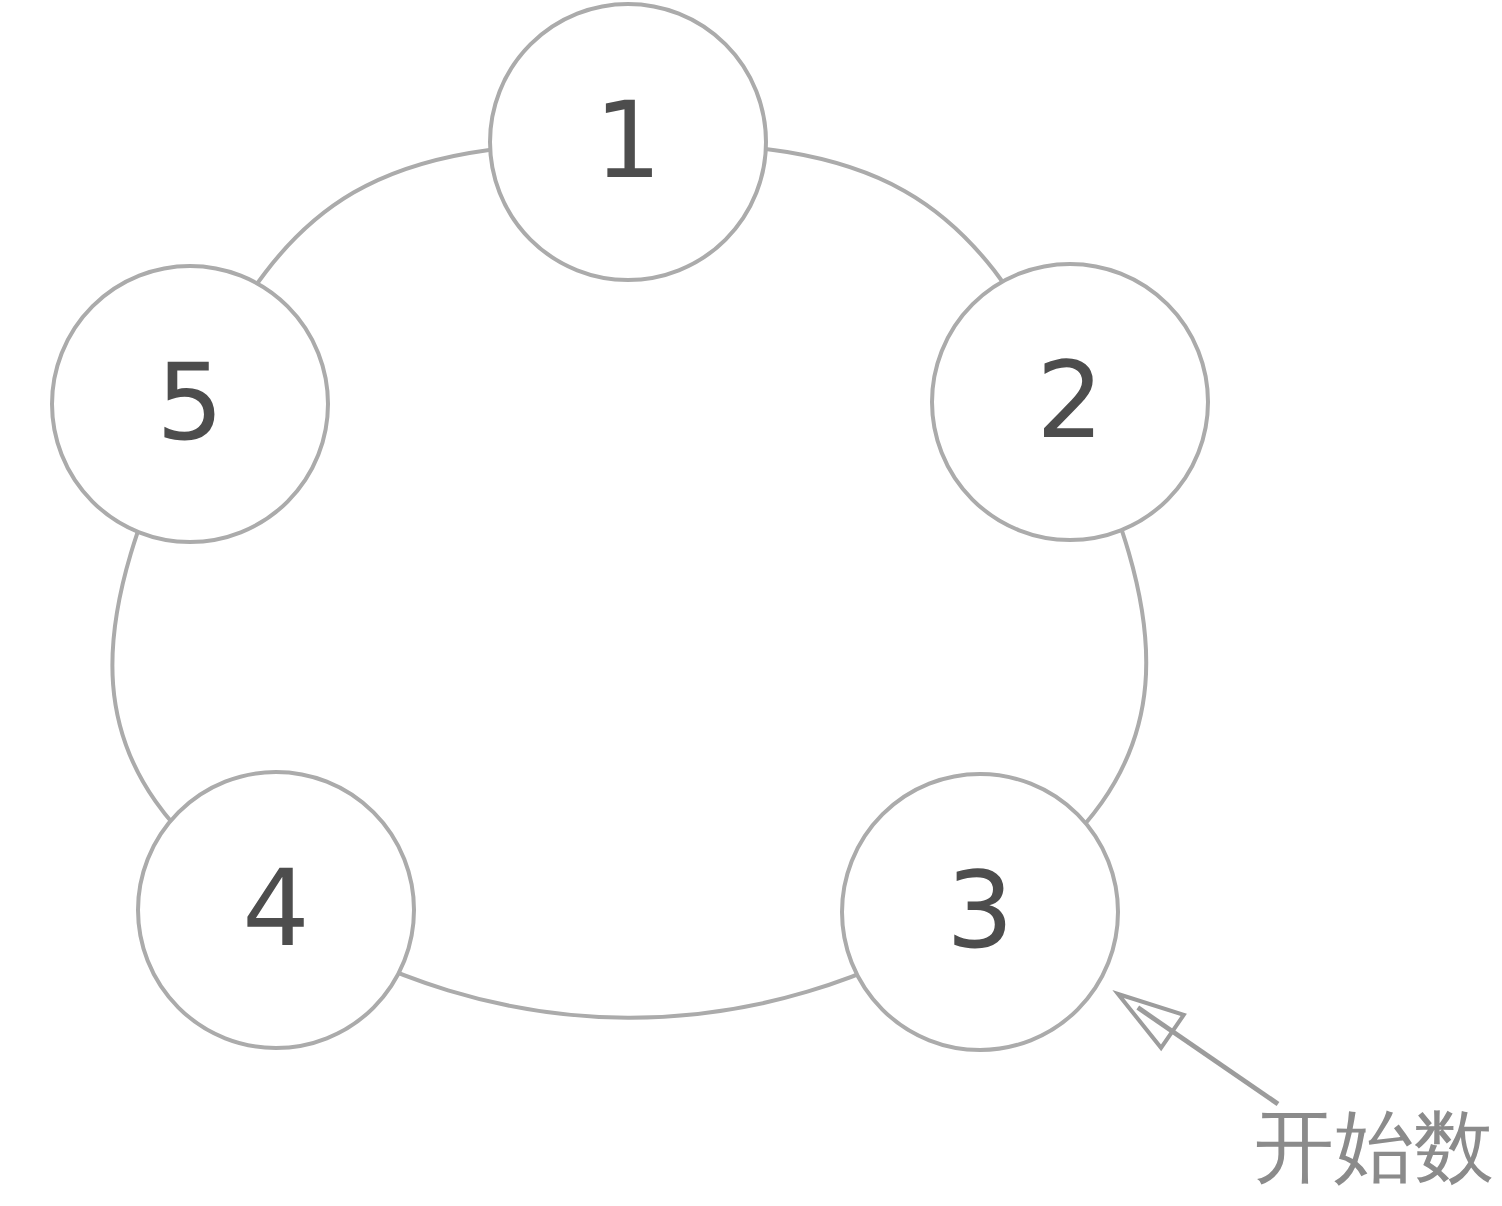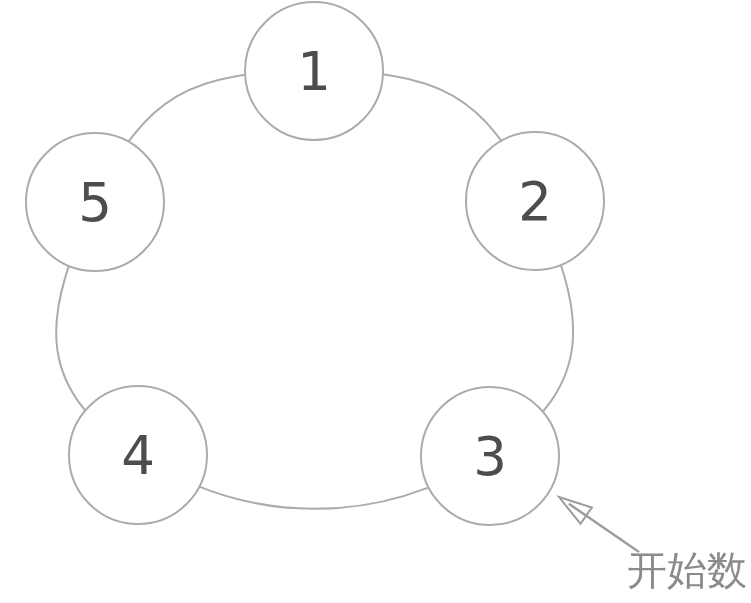--- a/index.html
+++ b/index.html
@@ -17,21 +17,21 @@
   }
   .figure svg {
     position: absolute;
     left: 0;
     top: 0;
   }
   .annotation-label {
     position: absolute;
     line-height: 1;
     white-space: nowrap;
-    font-family: Liberation Mono, monospace;
+    font-family: Liberation Serif, serif;
   }
   .node-label-text {
     font-family: "DejaVu Sans", sans-serif;
   }
 </style>
 </head>
 <body>
 
 <div class="figure">
   <svg id="diagram-svg" width="751" height="603" viewBox="0 0 751 603">

